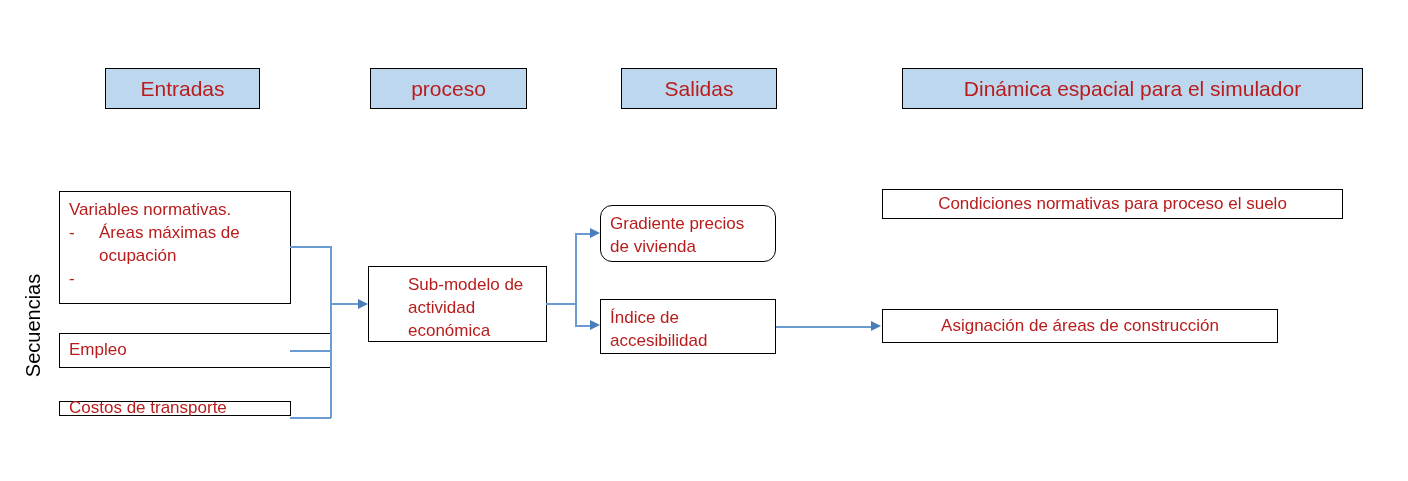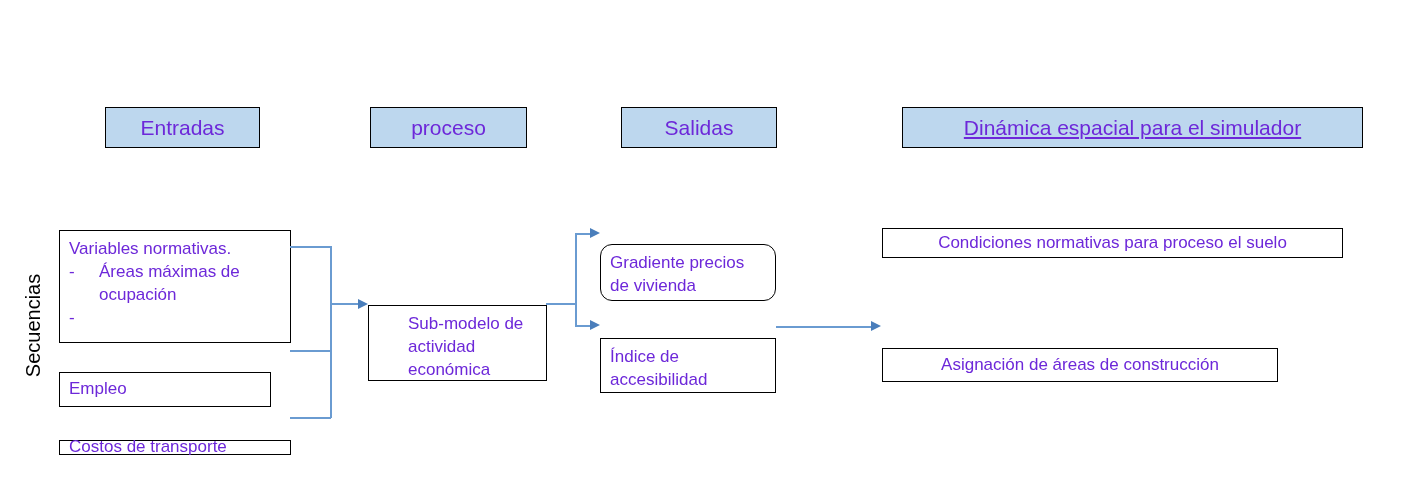--- a/index.html
+++ b/index.html
@@ -17,24 +17,23 @@
     background: #ffffff;
     overflow: hidden;
   }
 
   
   .box {
     position: absolute;
     box-sizing: border-box;
     border: 1px solid #000000;
     background: #ffffff;
-    color: #6d28d9;
+    color: #b91c1c;
     display: flex;
     font-family: "Liberation Sans", sans-serif;
-    margin-top: 39px;
   }
 
   
   .stage-box {
     background: #bdd7ee;
     border: 1px solid #000000;
     align-items: center;
     justify-content: center;
     font-size: 21px;
     line-height: 1.1;
@@ -122,21 +121,21 @@
   </div>
 
   <div class="box stage-box" style="left:621px; top:68px; width:156px; height:41px;">
     <span>Salidas</span>
   </div>
 
   <div class="box stage-box" style="left:370px; top:68px; width:157px; height:41px;">
     <span>proceso</span>
   </div>
 
-  <div class="box stage-box" style="left:902px; top:68px; width:461px; height:41px;text-decoration:underline;">
+  <div class="box stage-box" style="left:902px; top:68px; width:461px; height:41px;">
     <span>Dinámica espacial para el simulador</span>
   </div>
 
   <div class="side-label" style="left:-27px; top:314px; width:120px;">
     <span>Secuencias</span>
   </div>
 
   <div class="box node-box top" style="left:59px; top:191px; width:232px; height:113px;">
     <div class="node-text">
       <span class="lead-line">Variables normativas.</span>
@@ -145,21 +144,21 @@
           <span class="bullet-dash">-</span>
           <span class="bullet-text">Áreas máximas de ocupación</span>
         </li>
         <li>
           <span class="bullet-dash">-</span>
         </li>
       </ul>
     </div>
   </div>
 
-  <div class="box node-box" style="left:59px; top:333px; width:212px; height:35px;">
+  <div class="box node-box" style="left:59px; top:333px; width:272px; height:35px;">
     <span class="node-text">Empleo</span>
   </div>
 
   <div class="box node-box" style="left:59px; top:401px; width:232px; height:15px;">
     <span class="node-text">Costos de transporte</span>
   </div>
 
   <div class="box node-box top" style="left:368px; top:266px; width:179px; height:76px;padding-left:39px;">
     <span class="node-text">Sub-modelo de actividad económica</span>
   </div>

